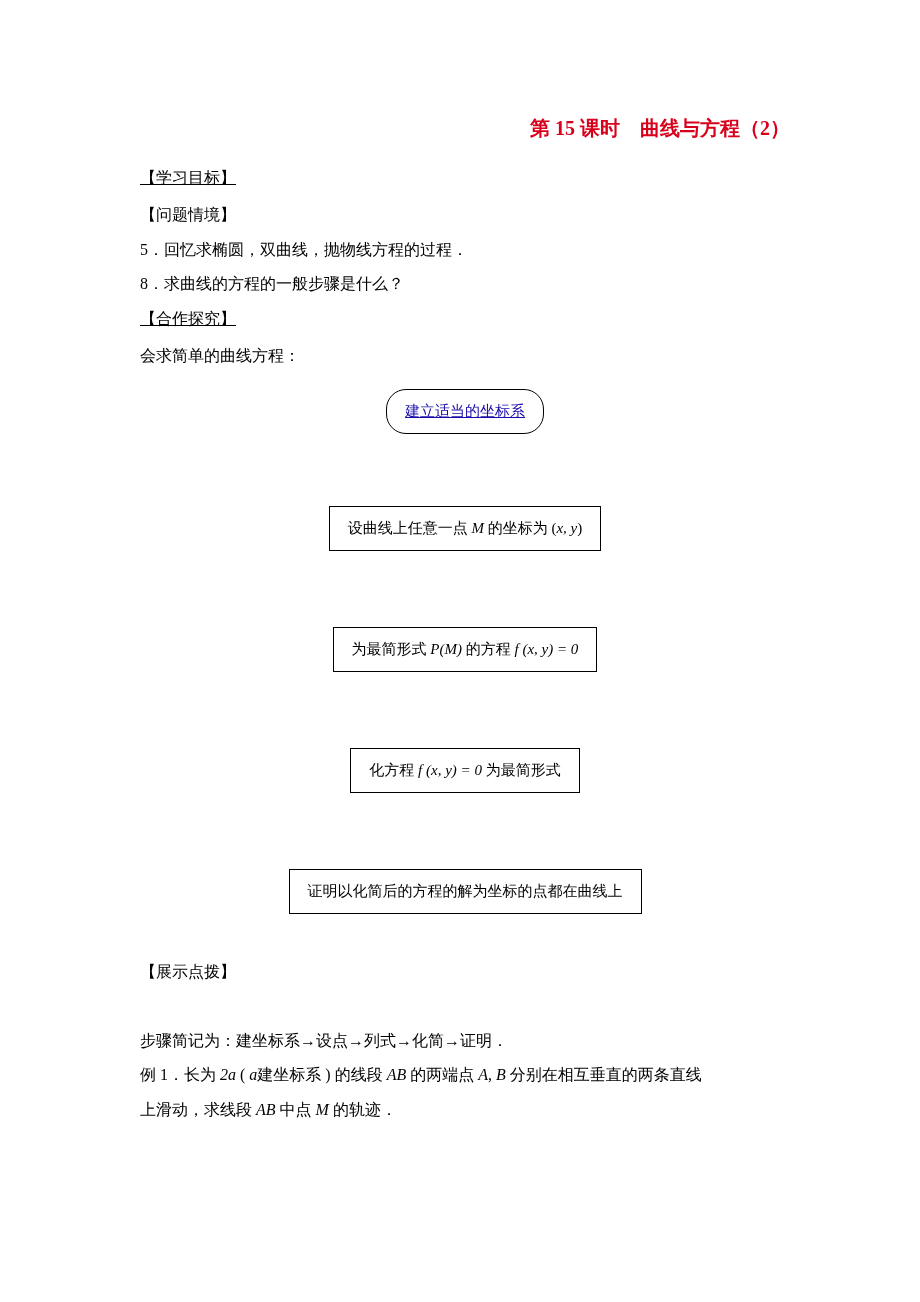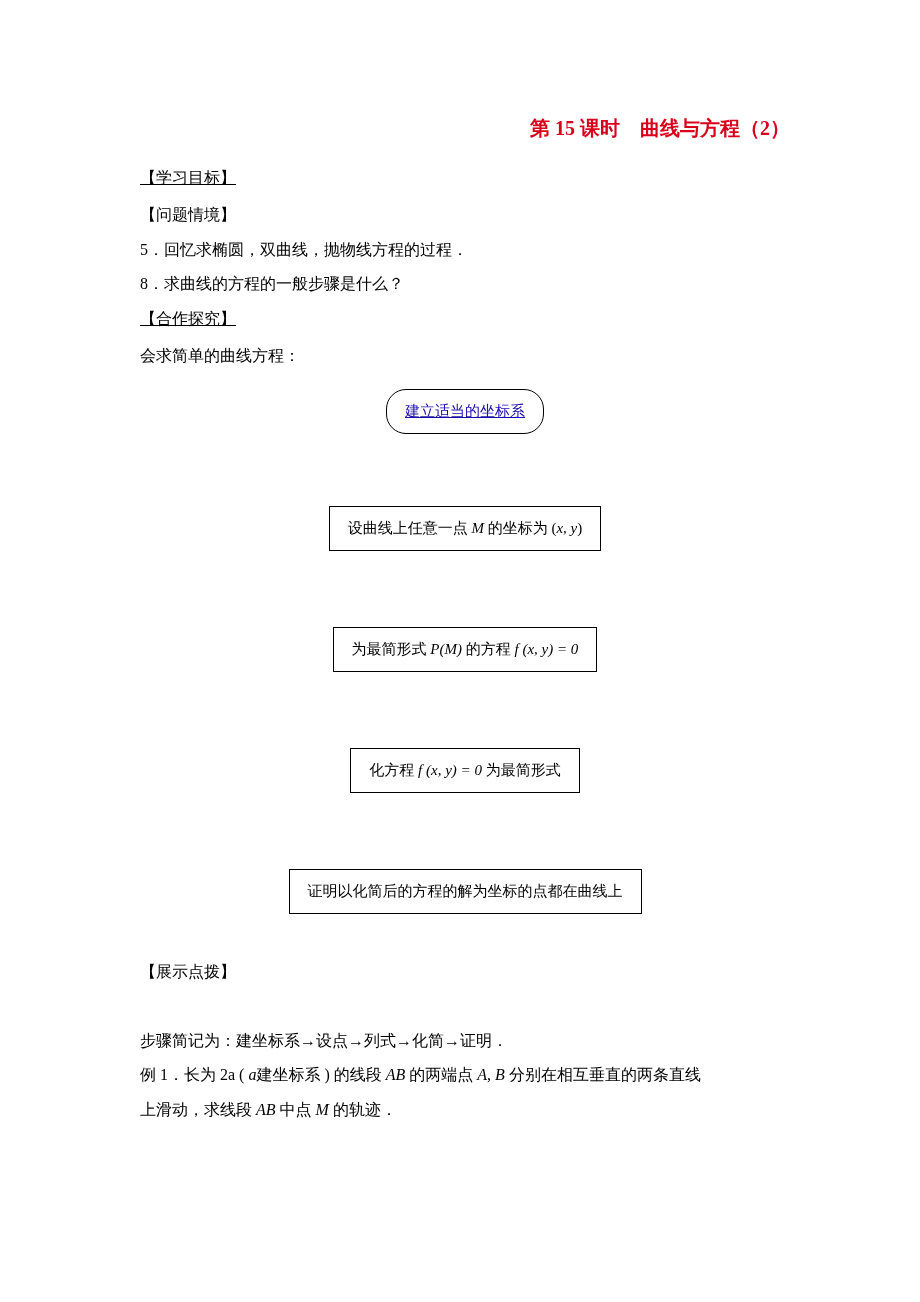--- a/index.html
+++ b/index.html
@@ -100,20 +100,20 @@
 
     <div class="flow-box">证明以化简后的方程的解为坐标的点都在曲线上</div>
 
   </div>
 
   <div class="para">【展示点拨】</div>
 
   <div class="para" style="margin-top:40px;">步骤简记为：建坐标系→设点→列式→化简→证明．</div>
 
   <div class="para">
-    <span>例 1．长为 </span><span class="math-r" style="">2a</span><span> ( </span><span class="math-i">a</span><span>建坐标系 ) 的线段 </span><span class="math-i">AB</span><span> 的两端点 </span><span class="math-i">A</span><span class="math-r">, </span><span class="math-i">B</span><span> 分别在相互垂直的两条直线</span>
+    <span>例 1．长为 </span><span class="math-r" style="font-style:italic;">2a</span><span> ( </span><span class="math-i">a</span><span>建坐标系 ) 的线段 </span><span class="math-i">AB</span><span> 的两端点 </span><span class="math-i">A</span><span class="math-r">, </span><span class="math-i">B</span><span> 分别在相互垂直的两条直线</span>
   </div>
 
   <div class="para">
     <span>上滑动，求线段 </span><span class="math-i">AB</span><span> 中点 </span><span class="math-i">M</span><span> 的轨迹．</span>
   </div>
 
 </div>
 
 </body></html>

